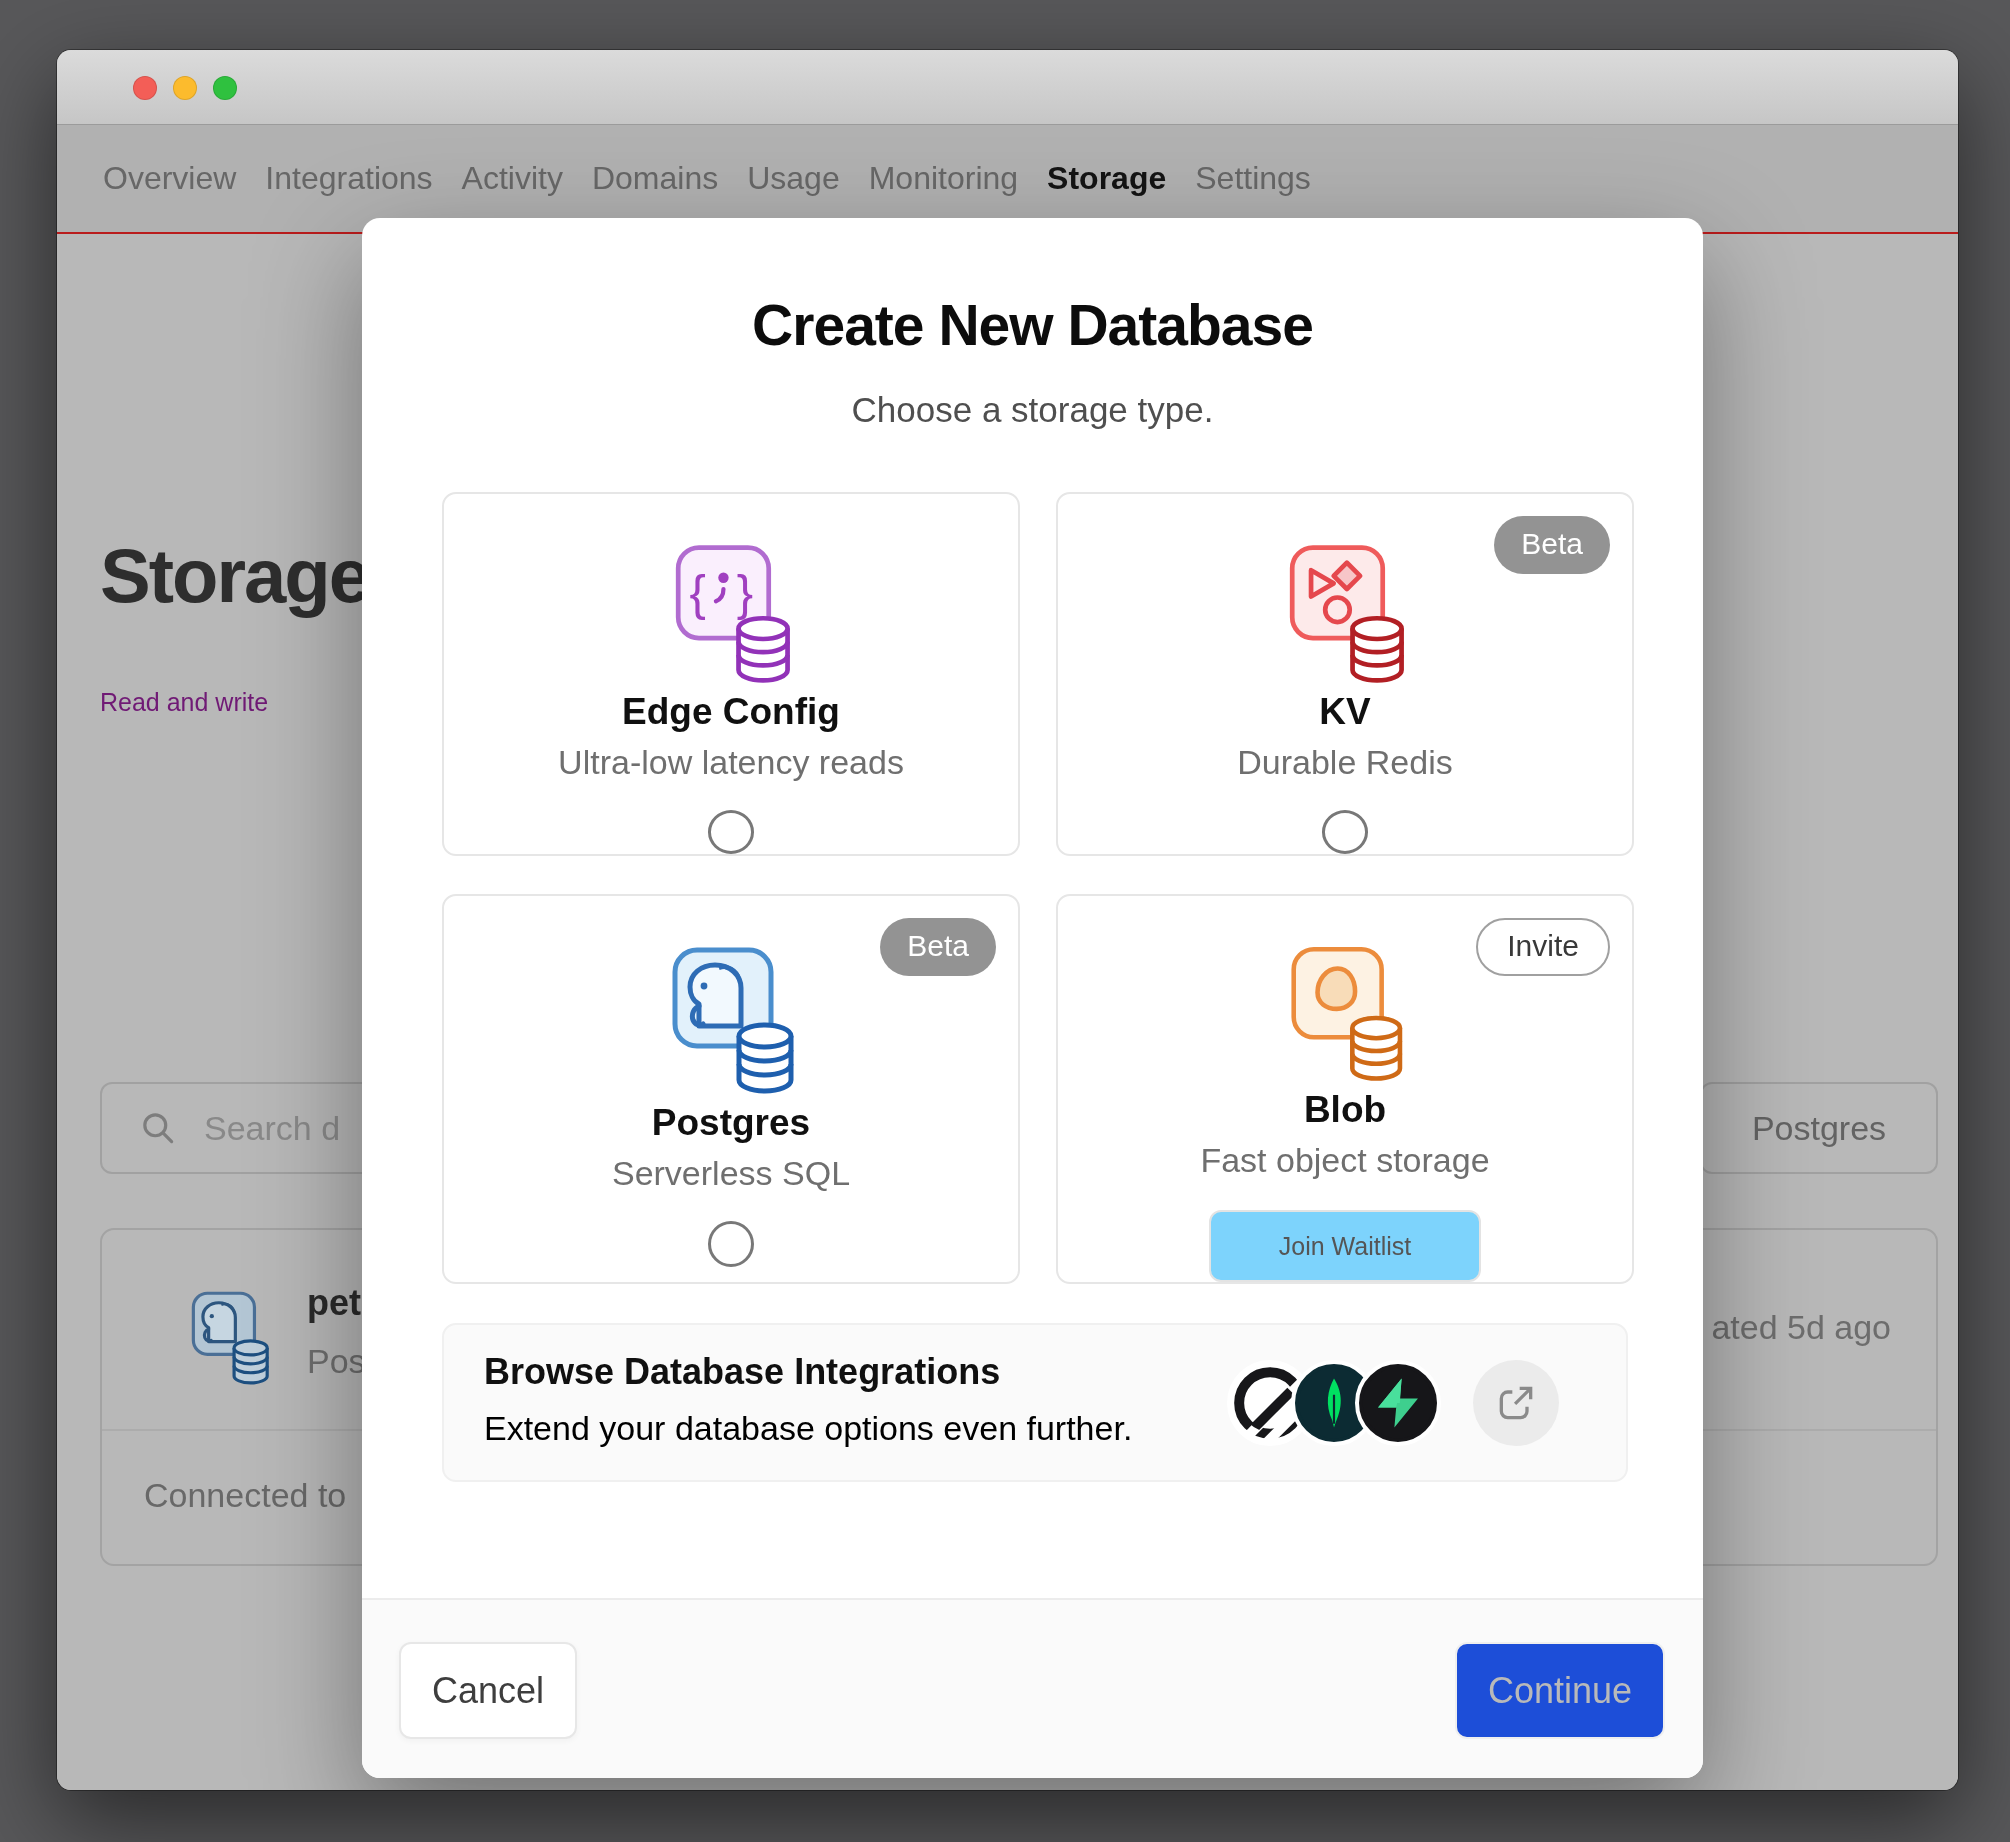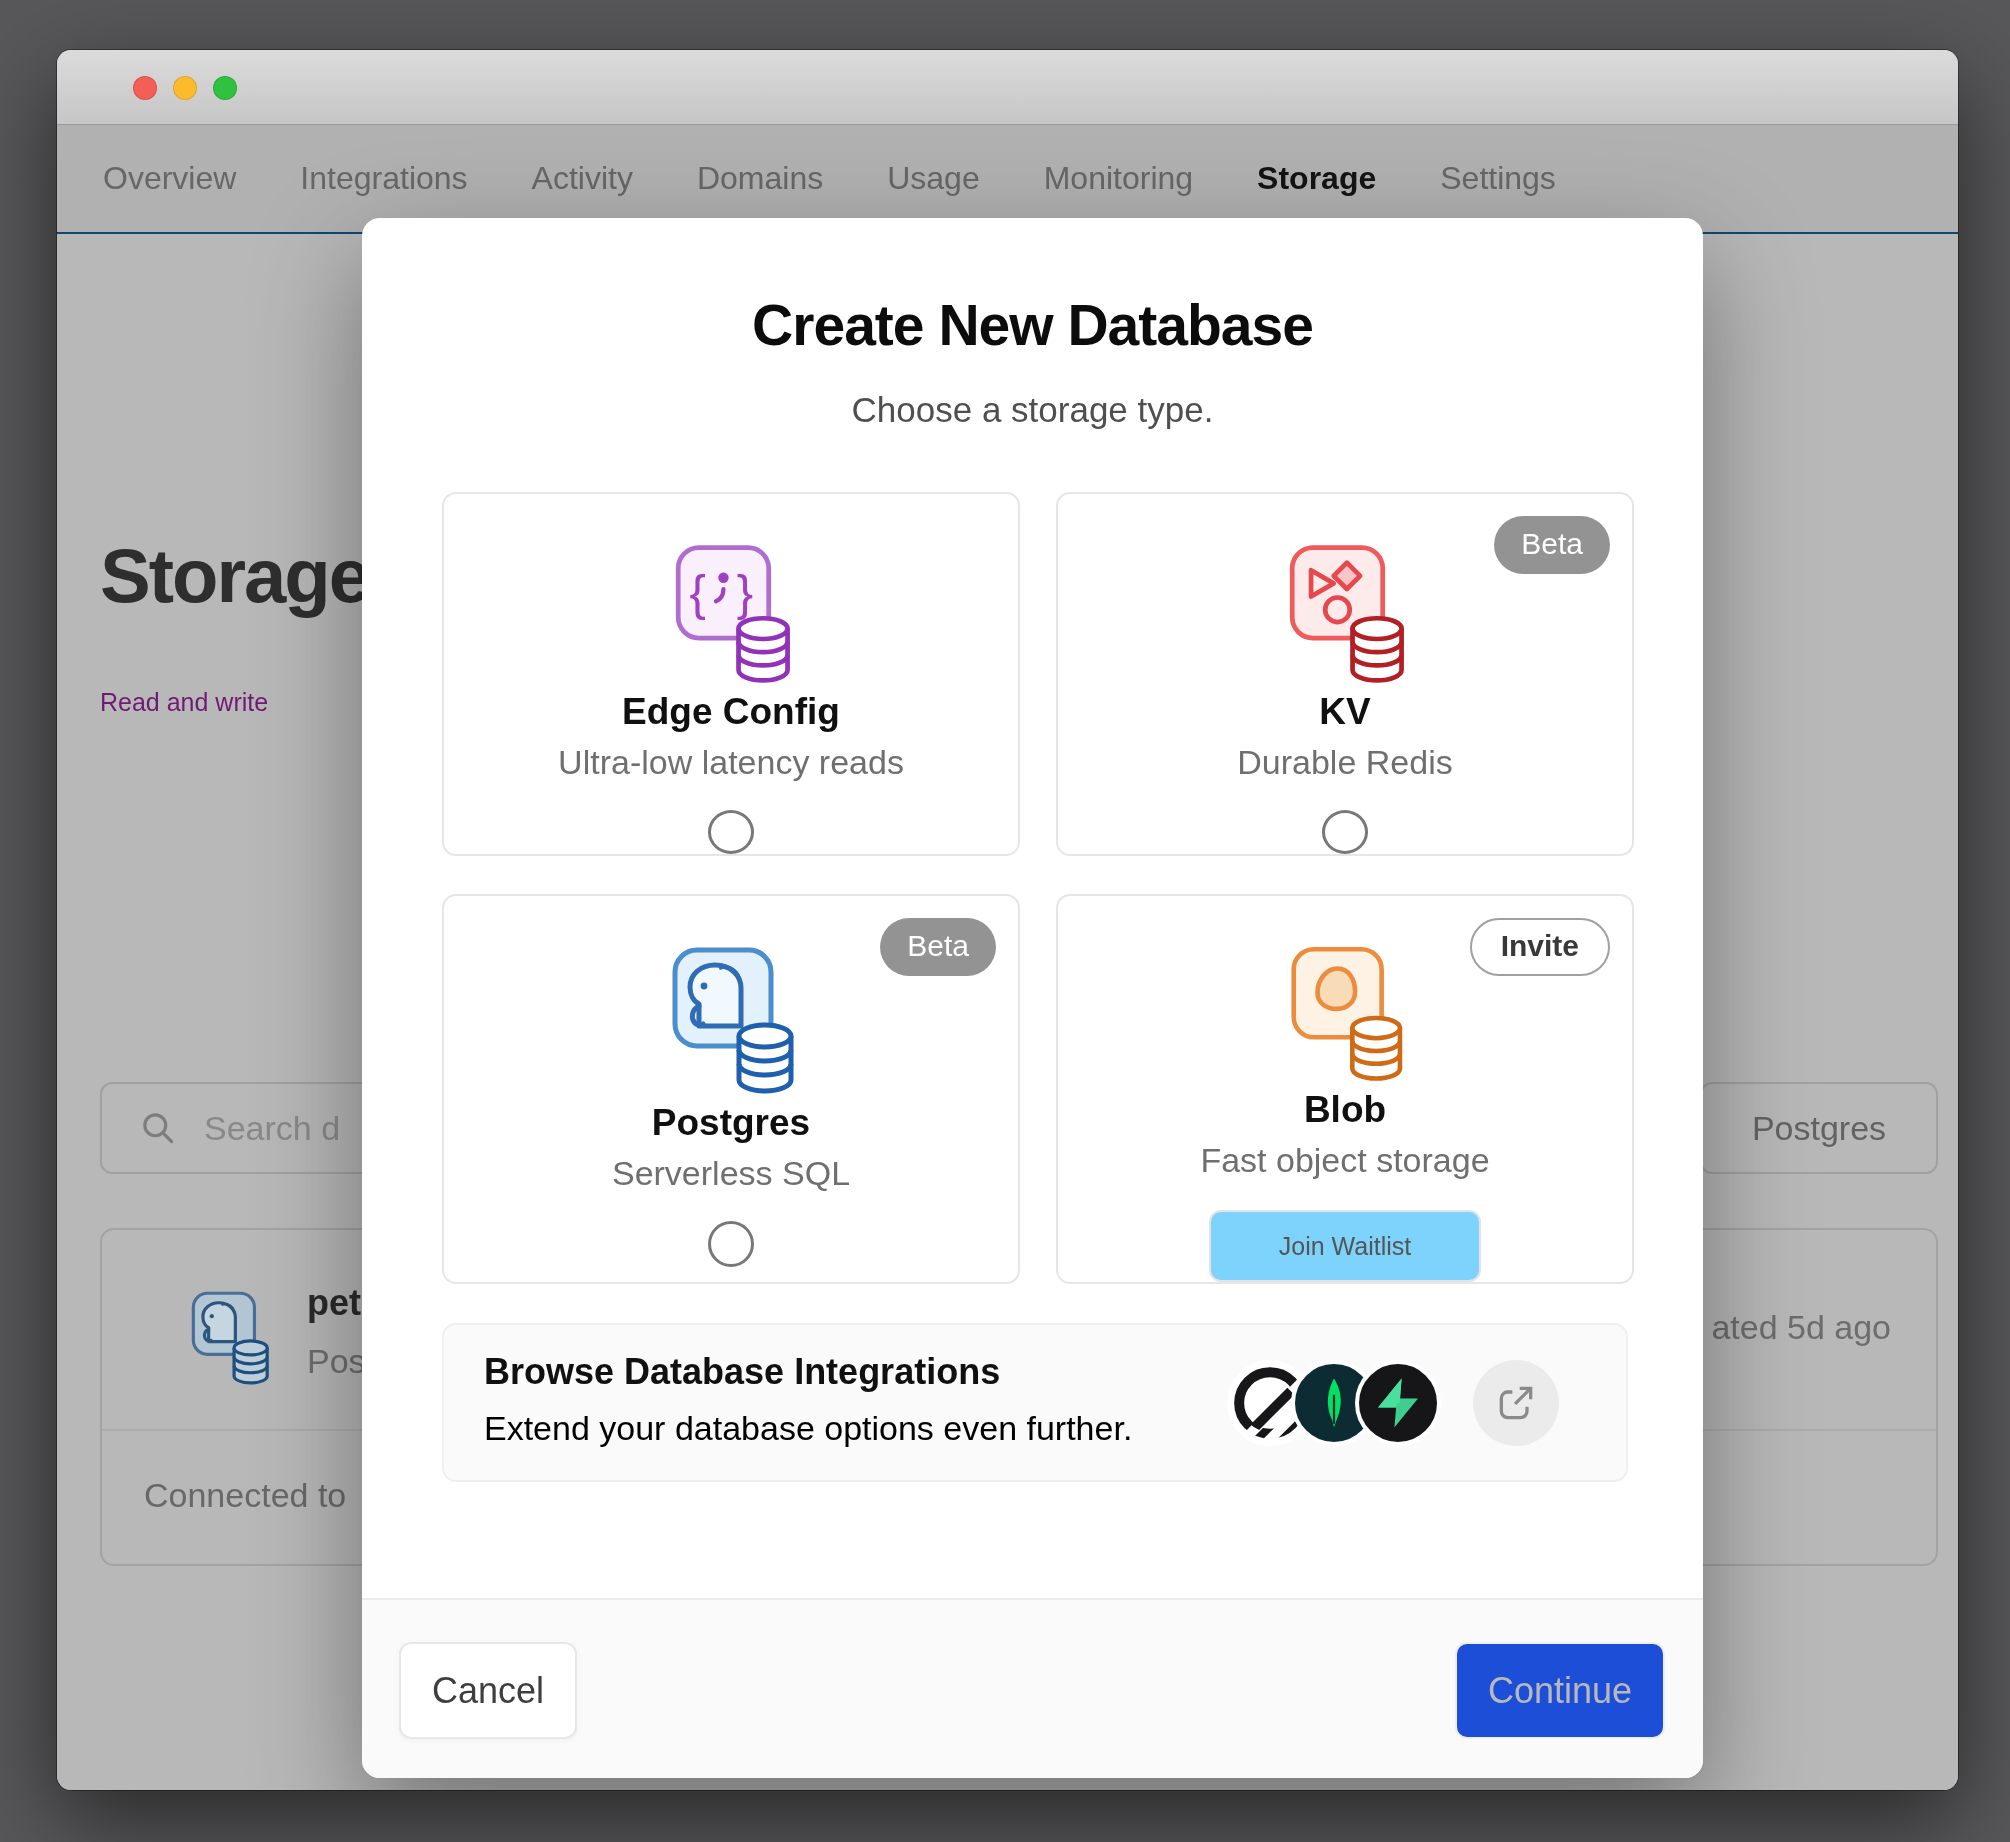--- a/index.html
+++ b/index.html
@@ -11,21 +11,21 @@
     border-radius:14px;background:#b8b8b8;overflow:hidden;
     box-shadow:0 30px 90px rgba(0,0,0,.55), 0 0 0 1px rgba(0,0,0,.35);}
   .titlebar{position:absolute;left:0;top:0;right:0;height:75px;
     background:linear-gradient(#dbdbdb,#c6c6c6);border-bottom:1px solid #9b9b9b;}
   .tl{position:absolute;top:26px;width:24px;height:24px;border-radius:50%;}
   .tl.red{left:76px;background:#f35e57;box-shadow:inset 0 0 0 1px rgba(0,0,0,.12);}
   .tl.yellow{left:116px;background:#fcbb2d;box-shadow:inset 0 0 0 1px rgba(0,0,0,.12);}
   .tl.green{left:156px;background:#2fc13f;box-shadow:inset 0 0 0 1px rgba(0,0,0,.12);}
 
   .navbar{position:absolute;left:0;top:75px;right:0;height:109px;background:#b1b1b1;
-    border-bottom:2px solid #0c4a6e;display:flex;align-items:center;gap:64px;padding-left:46px;}
+    border-bottom:2px solid #b91c1c;display:flex;align-items:center;gap:29px;padding-left:46px;}
   .navitem{font-size:32px;color:#676767;white-space:nowrap;}
   .navitem.active{color:#141414;font-weight:600;}
 
   
   .page{position:absolute;left:0;top:186px;right:0;bottom:0;background:#b8b8b8;}
   .pg-title{position:absolute;left:43px;top:296px;font-size:76px;font-weight:600;color:#2e2e2e;letter-spacing:-2px;}
   .pg-sub{position:absolute;left:43px;top:452px;font-size:25px;color:#701a75;}
   .pg-create{position:absolute;left:43px;top:557px;width:330px;height:100px;border-radius:12px;
     background:#0d0d0d;color:#d6d6d6;font-size:34px;display:flex;align-items:center;padding-left:46px;white-space:nowrap;overflow:hidden;}
   .pg-search{position:absolute;left:43px;top:846px;width:640px;height:92px;border-radius:12px;
@@ -50,21 +50,21 @@
   .cards{position:absolute;left:80px;top:274px;width:1192px;display:grid;
     grid-template-columns:578px 578px;column-gap:36px;row-gap:38px;}
   .card{position:relative;background:#fff;border:2px solid #e6e6e6;border-radius:14px;
     display:flex;flex-direction:column;align-items:center;padding-top:46px;}
   .card.r1{height:364px;} .card.r2{height:390px;}
   .optname{font-size:37px;font-weight:700;color:#101010;margin-top:8px;}
   .optdesc{font-size:34px;color:#6f6f6f;margin-top:10px;}
   .radio{width:46px;height:46px;border:3px solid #787878;border-radius:50%;margin-top:28px;background:#fff;}
   .badge{position:absolute;top:22px;right:22px;font-size:30px;border-radius:999px;line-height:1;}
   .badge.beta{background:#939393;color:#fff;padding:13px 27px 15px;}
-  .badge.invite{background:#fff;color:#393939;border:2px solid #a0a0a0;padding:11px 29px 13px;font-weight:bold;}
+  .badge.invite{background:#fff;color:#393939;border:2px solid #a0a0a0;padding:11px 29px 13px;}
   .joinbtn{margin-top:30px;width:272px;height:78px;border:2px solid #e3e3e3;border-radius:12px;
     display:flex;align-items:center;justify-content:center;font-size:25px;color:#555;background:#7dd3fc;}
 
   .banner{position:absolute;left:80px;top:1105px;width:1186px;height:159px;background:#fafafa;
     border:2px solid #f0f0f0;border-radius:14px;}
   .ib-title{position:absolute;left:40px;top:26px;font-size:36px;font-weight:700;color:#101010;}
   .ib-sub{position:absolute;left:40px;top:84px;font-size:34px;color:#000000;}
   .ilogo{position:absolute;top:35px;width:86px;height:86px;border-radius:50%;border:4px solid #fff;overflow:hidden;}
   .ilogo svg{display:block;width:78px;height:78px;}
   .extbtn{position:absolute;left:1029px;top:35px;width:86px;height:86px;border-radius:50%;background:#ebebeb;

